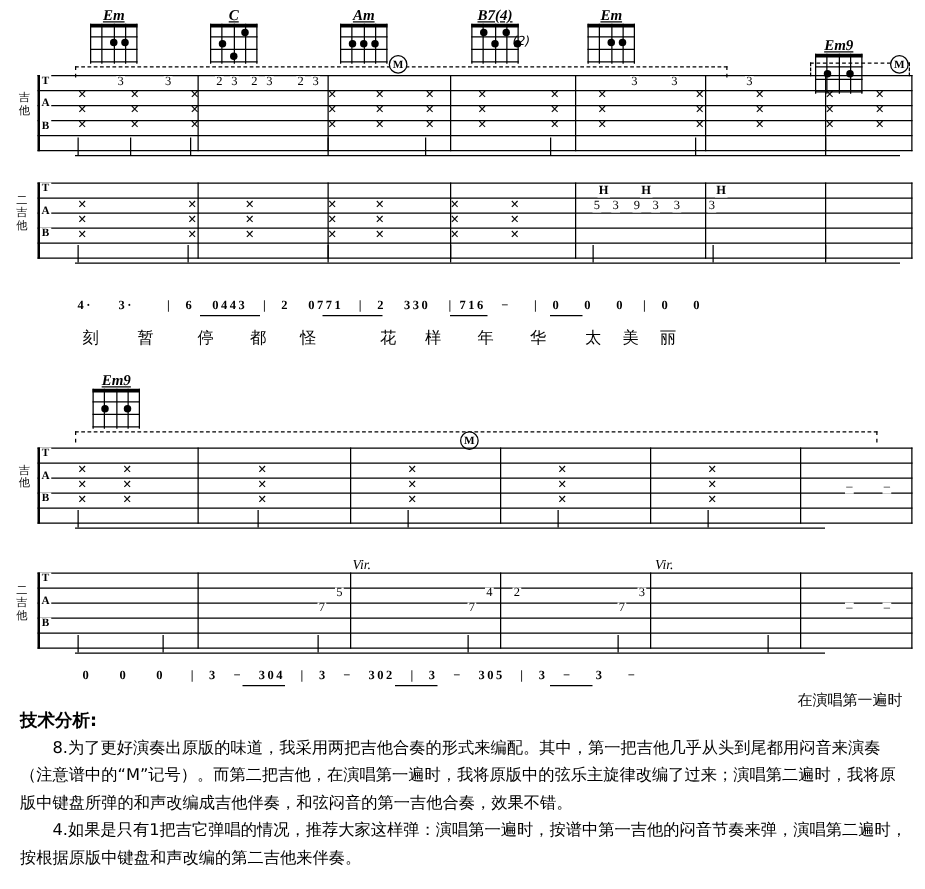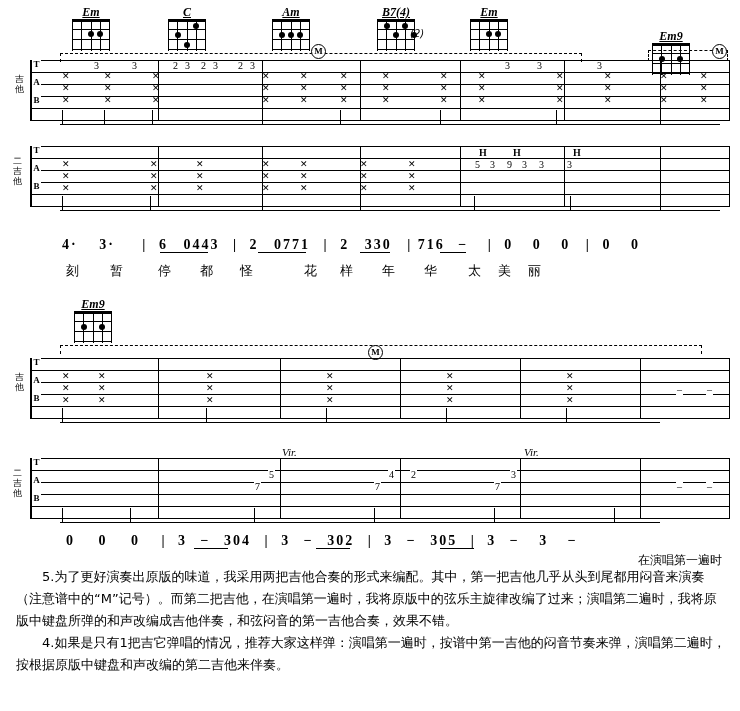--- a/index.html
+++ b/index.html
@@ -53,21 +53,21 @@
     position:absolute;border:1px solid #000;border-radius:50%;
     font-family:"Liberation Serif",serif;font-weight:bold;
     text-align:center;background:#fff;
   }
   .lyric{
     position:absolute;font-family:"DejaVu Sans",sans-serif;
     font-size:13px;line-height:14px;
   }
   .melody{
     position:absolute;font-family:"Liberation Serif",serif;
-    font-size:14px;line-height:14px;font-weight:bold;
+    font-size:10px;line-height:14px;font-weight:bold;
   }
   .txt{position:absolute;font-family:"DejaVu Sans",sans-serif;}
 
   .analysis{
     position:absolute;left:16px;top:566px;width:710px;
     font-family:"DejaVu Sans",sans-serif;font-size:13px;line-height:22px;
   }
   .analysis .hd{font-weight:bold;font-size:14px;}
   .analysis p{margin:0;text-indent:26px;}
   .credit{
@@ -517,17 +517,18 @@
     <span style="display:inline-block;width:14px"></span><span>3</span>
     <span style="display:inline-block;width:14px"></span><span>−</span>
   </div>
   <div class="underline" style="left:194px;top:548px;width:34px;"></div>
   <div class="underline" style="left:316px;top:548px;width:34px;"></div>
   <div class="underline" style="left:440px;top:548px;width:34px;"></div>
 
   <div class="credit">在演唱第一遍时</div>
 
   <div class="analysis">
-    <p>5.为了更好演奏出原版的味道，我采用两把吉他合奏的形式来编配。其中，第一把吉他几乎从头到尾都用闷音来演奏（注意谱中的“M”记号）。而第二把吉他，在演唱第一遍时，我将原版中的弦乐主旋律改编了过来；演唱第二遍时，我将原版中键盘所弹的和声改编成吉他伴奏，和弦闷音的第一吉他合奏，效果不错。</p>
+    <div class="hd" style="text-indent:0;">技术分析:</div>
+    <p>8.为了更好演奏出原版的味道，我采用两把吉他合奏的形式来编配。其中，第一把吉他几乎从头到尾都用闷音来演奏（注意谱中的“M”记号）。而第二把吉他，在演唱第一遍时，我将原版中的弦乐主旋律改编了过来；演唱第二遍时，我将原版中键盘所弹的和声改编成吉他伴奏，和弦闷音的第一吉他合奏，效果不错。</p>
     <p>4.如果是只有1把吉它弹唱的情况，推荐大家这样弹：演唱第一遍时，按谱中第一吉他的闷音节奏来弹，演唱第二遍时，按根据原版中键盘和声改编的第二吉他来伴奏。</p>
   </div>
 
 </div>
 
 </body></html>

